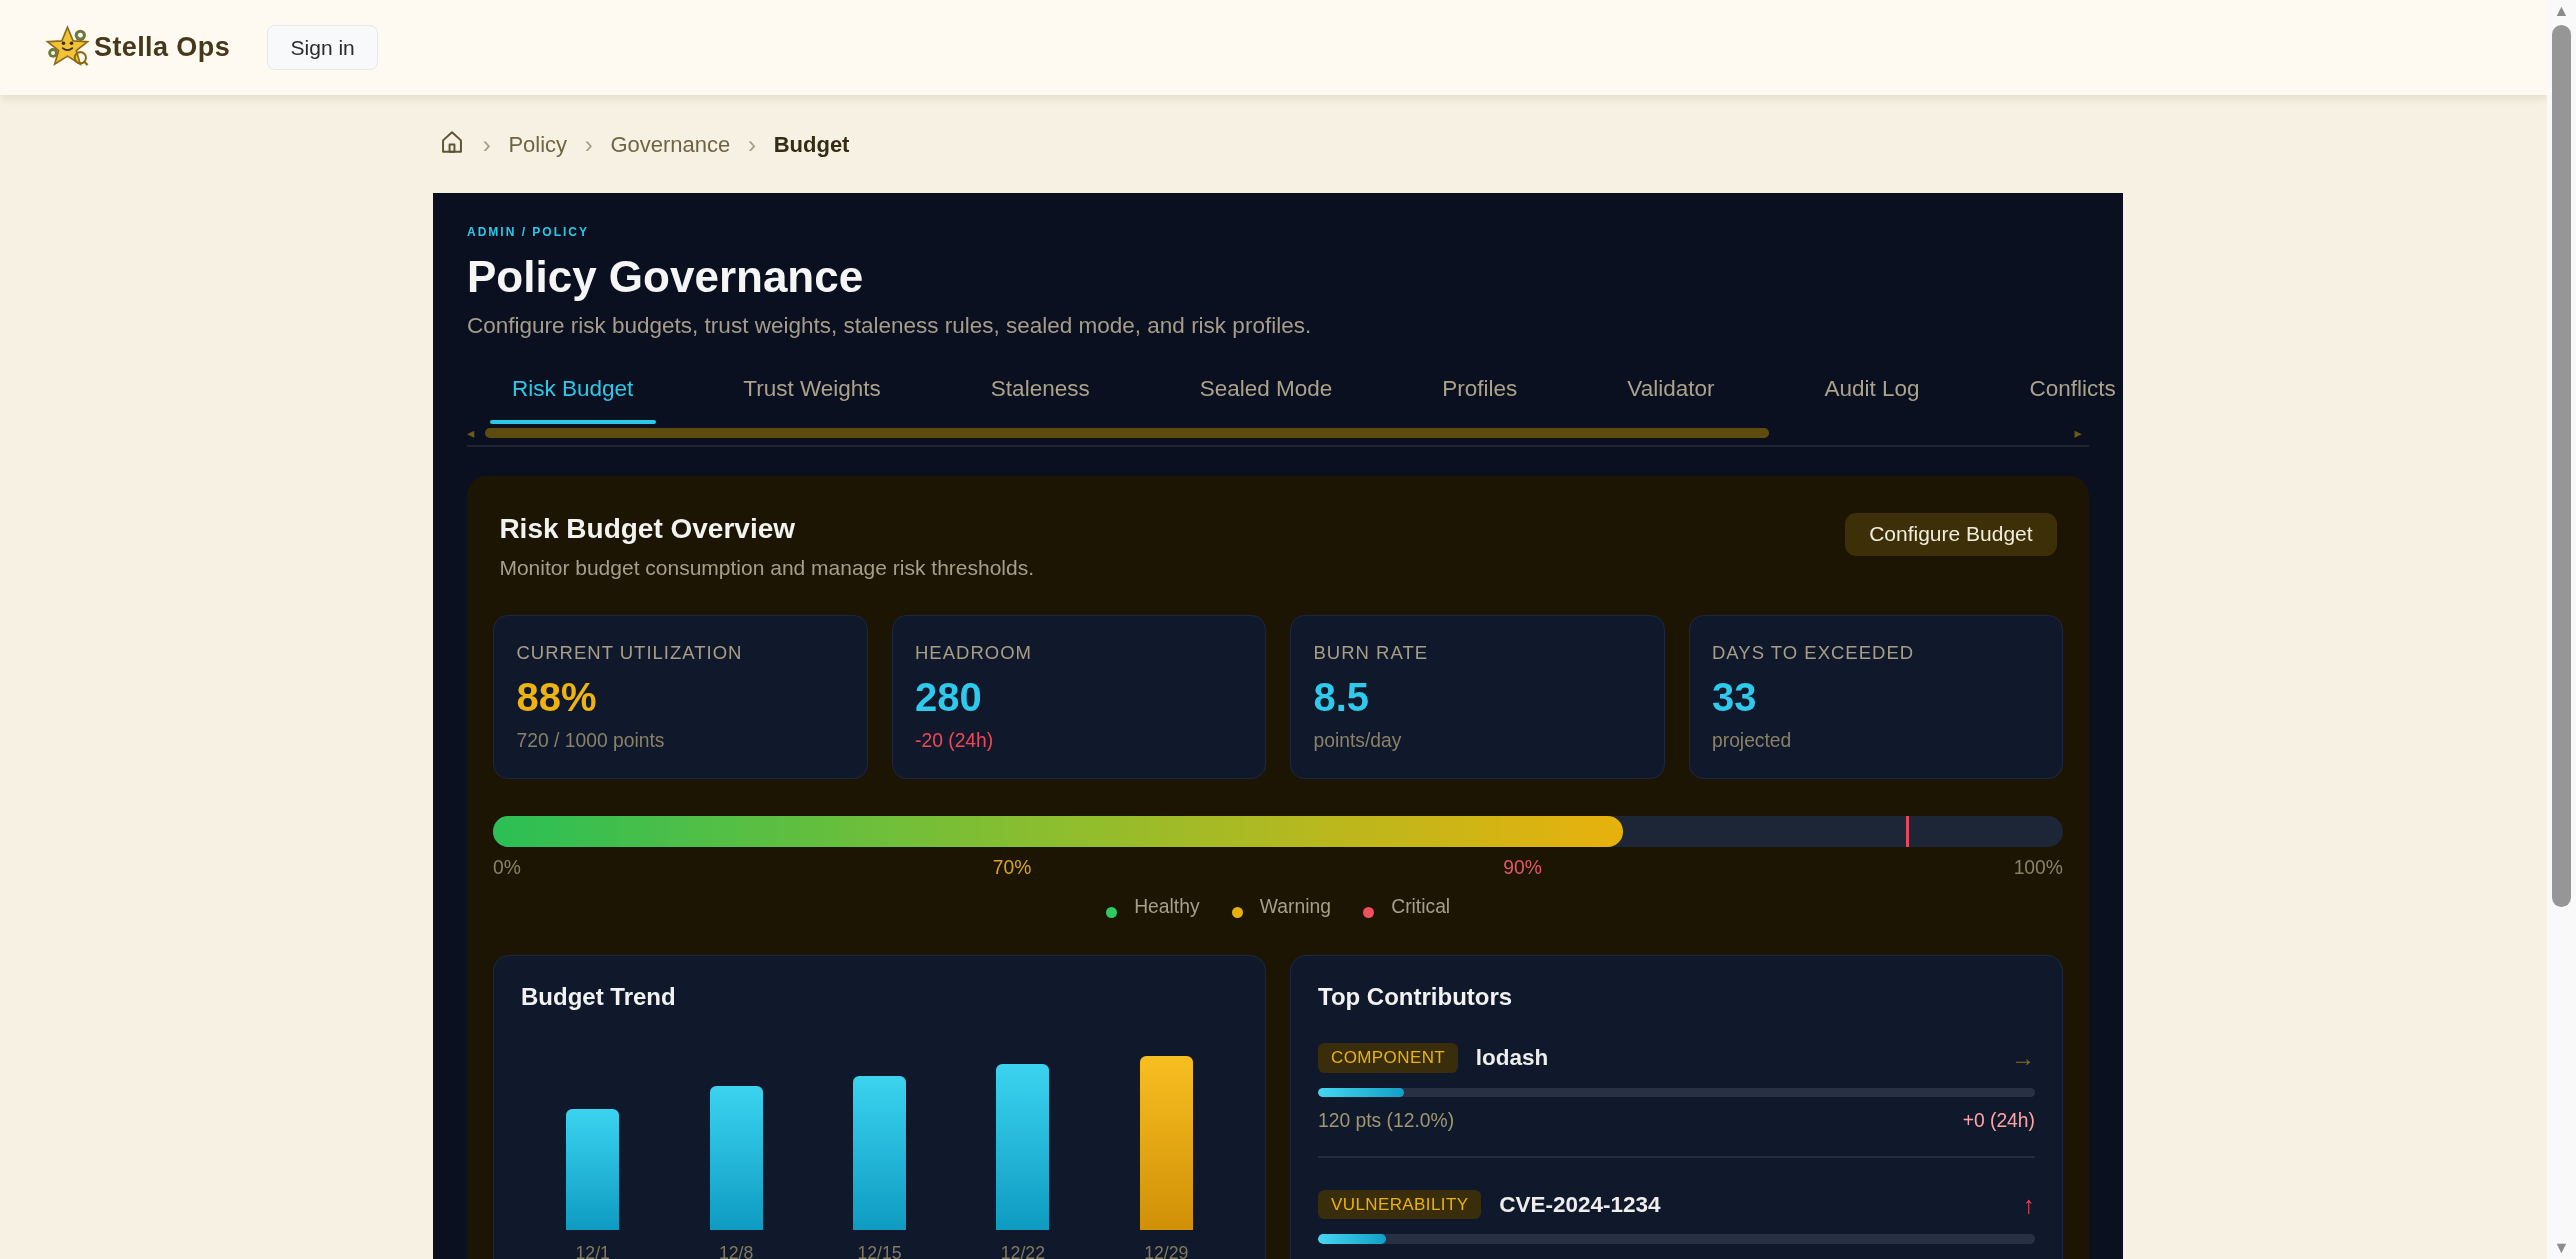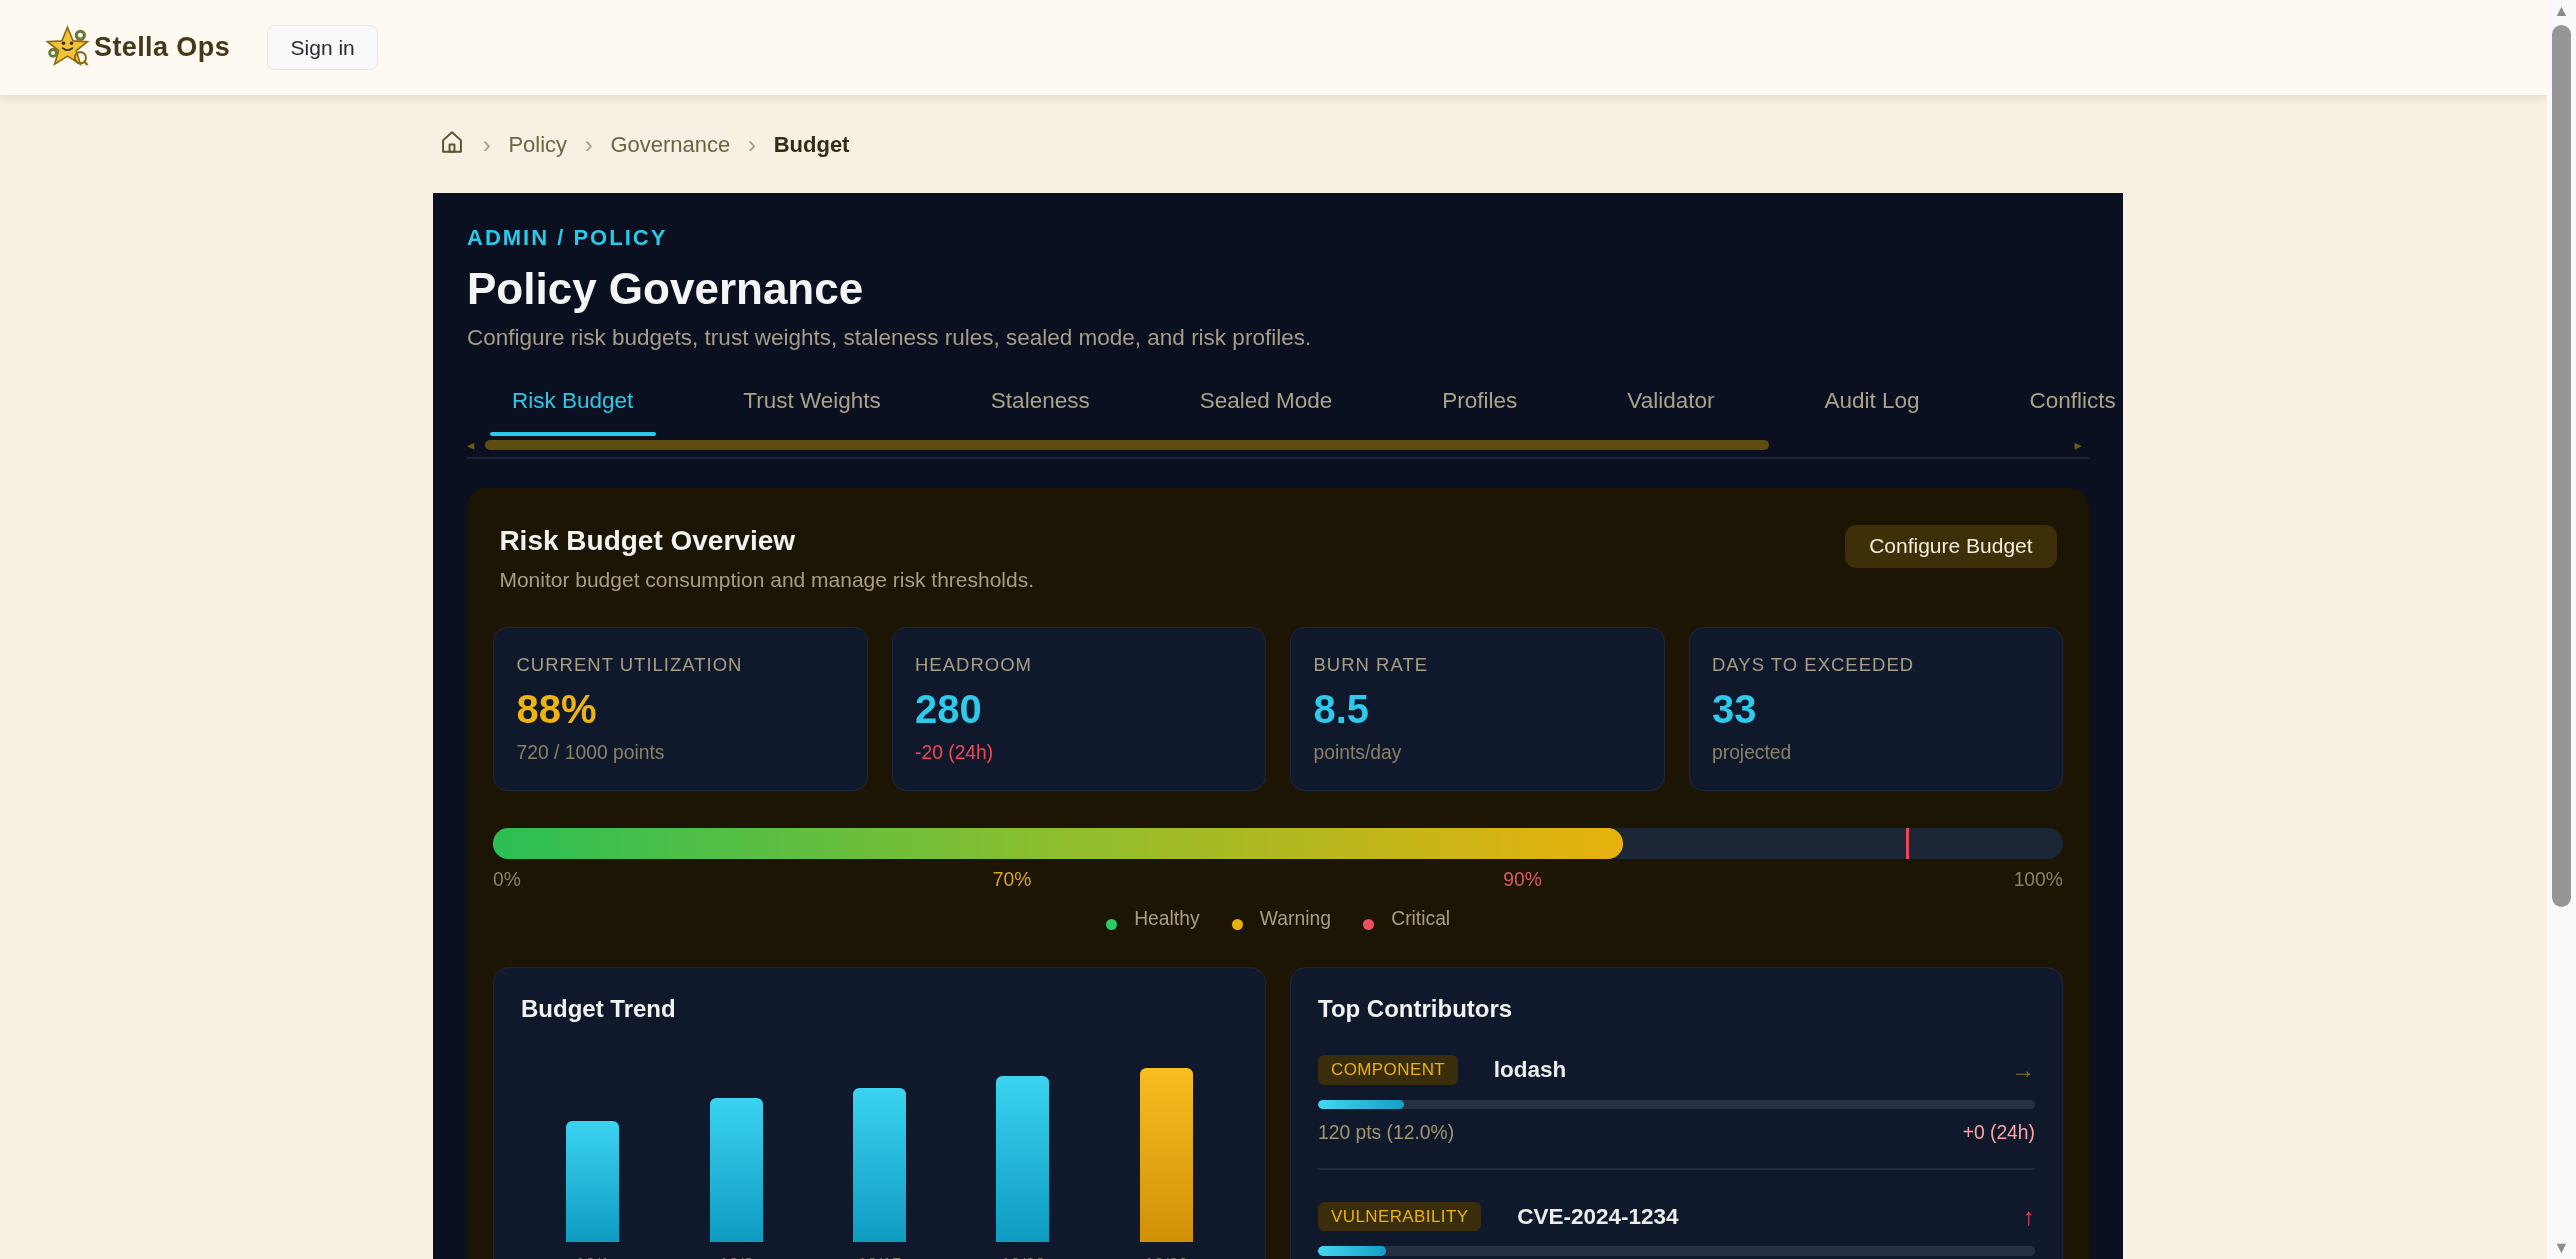--- a/index.html
+++ b/index.html
@@ -19,21 +19,21 @@
   .signin-btn { margin-left:37px; height:45px; padding:0 22.5px; background:#F7F9FB; border:1.6px solid #E7E7EA; border-radius:8px; font-size:21px; color:#2B2B33; display:flex; align-items:center; cursor:pointer; }
 
   
   .breadcrumb { margin:34px 0 0 439px; display:flex; align-items:center; gap:17.7px; font-size:22px; }
   .crumb-link { color:#6E6542; cursor:pointer; }
   .crumb-sep { color:#A59D88; font-size:24px; }
   .crumb-current { color:#342C15; font-weight:bold; }
 
   
   .panel { position:absolute; left:433px; top:193px; width:1690px; height:1066px; background:#0A101F; overflow:hidden; padding:0 34px; }
-  .eyebrow { margin-top:32px; font-size:22px; font-weight:bold; letter-spacing:2px; color:#2BC9E8; }
+  .eyebrow { margin-top:32px; font-size:12px; font-weight:bold; letter-spacing:2px; color:#2BC9E8; }
   .hero-title { margin-top:13px; font-size:44px; font-weight:bold; color:#F4F5F4; }
   .hero-sub { margin-top:11.3px; font-size:22.5px; color:#A59D89; }
 
   
   .tabs { margin-top:35px; display:flex; gap:65px; padding-left:22.5px; white-space:nowrap; }
   .tab { font-size:22.5px; color:#ABA28C; padding:0 22.5px 21px; position:relative; cursor:pointer; display:flex; align-items:center; gap:11.3px; }
   .tab.active { color:#2BC9E8; }
   .tab.active::after { content:""; position:absolute; left:0; right:0; bottom:0; height:4.8px; border-radius:2.4px; background:#2BC9E8; }
   .tab-badge { width:29px; height:29px; border-radius:50%; background:#B97E12; color:#FFF6DC; font-size:17.7px; font-weight:bold; display:flex; align-items:center; justify-content:center; }
 
@@ -78,21 +78,21 @@
   .bar { width:53px; border-radius:6.4px 6.4px 0 0; }
   .bar.cyan { background:linear-gradient(180deg,#3BD3F0,#0E9BC2); }
   .bar.amber { background:linear-gradient(180deg,#F7BE20,#D19007); }
   .bar-labels { display:flex; margin-top:13px; }
   .bar-label { flex:1; text-align:center; font-size:17.7px; color:#827A61; }
 
   
   .contrib-item { margin-top:32px; cursor:pointer; }
   .contrib-head { display:flex; align-items:center; gap:17.7px; }
   .c-badge { background:#3A2D0B; color:#eab308; font-size:17px; letter-spacing:0.4px; padding:4.8px 13px; border-radius:6.4px; }
-  .c-name { font-size:22.5px; font-weight:bold; color:#EDEEEC;margin-left:18px; }
+  .c-name { font-size:22.5px; font-weight:bold; color:#EDEEEC; }
   .c-arrow { margin-left:auto; font-size:24px; }
   .c-track { margin-top:14.5px; height:9.7px; border-radius:4.8px; background:#273143; overflow:hidden; }
   .c-fill { height:100%; border-radius:4.8px; background:linear-gradient(90deg,#45D7F1,#129FC6); }
   .c-meta { display:flex; justify-content:space-between; margin-top:13px; font-size:19.3px; color:#A0966F; }
   .c-divider { margin-top:24px; height:1.6px; background:#232C3C; }
 </style>
 </head>
 <body>
 
 <div class="v-scrollbar">

